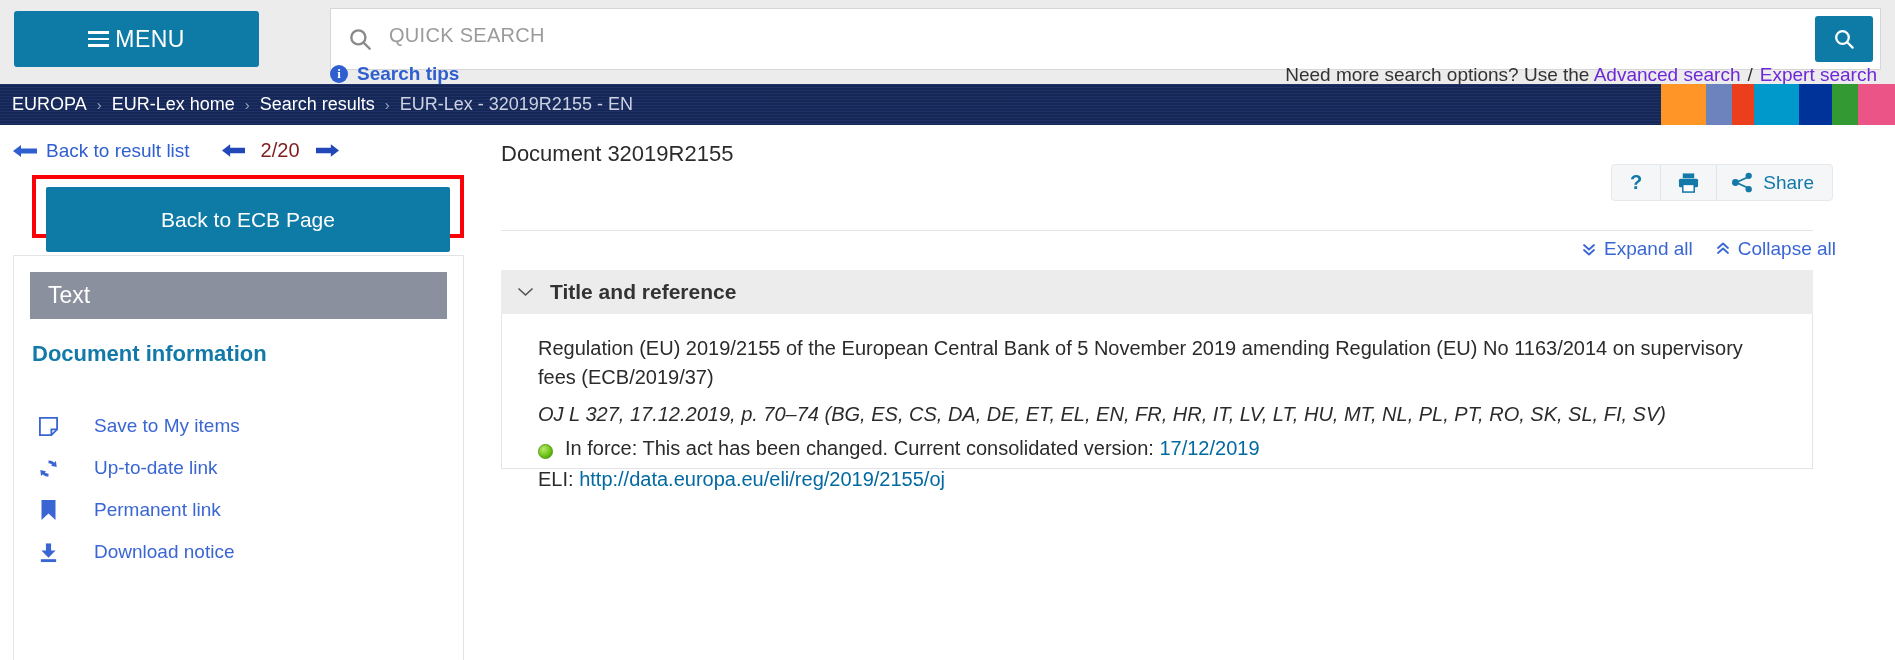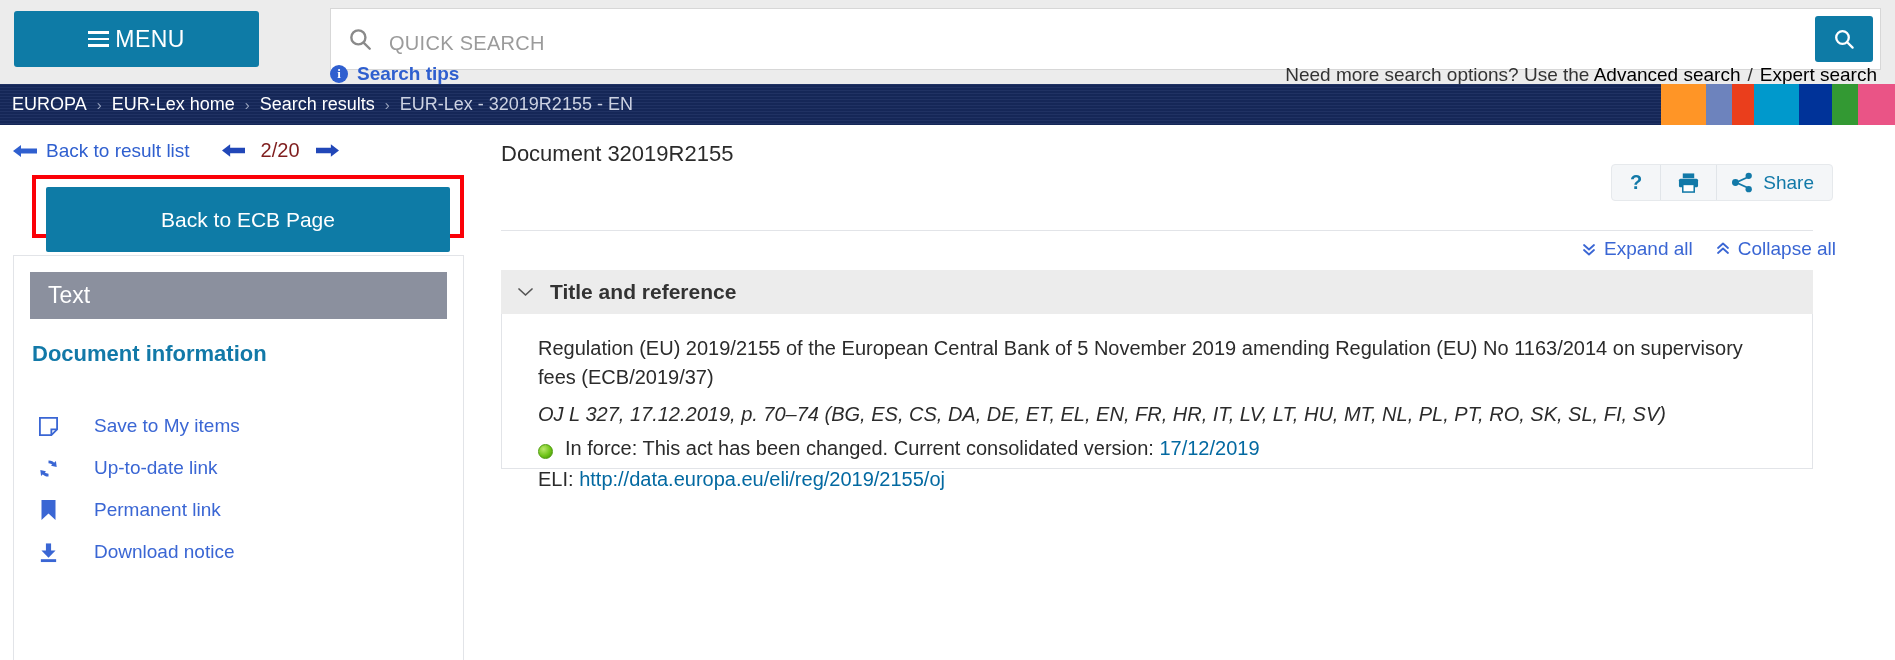--- a/index.html
+++ b/index.html
@@ -47,21 +47,21 @@
     background: #ffffff;
     border: 1px solid #d7d7d7;
   }
   .search-icon-left {
     position: absolute; left: 16px; top: 17px;
     width: 26px; height: 26px;
     color: #8a8a8a;
   }
   .quick-search {
     position: absolute;
-    left: 56px; top: 8px;
+    left: 56px; top: 0;
     width: 1380px; height: 53px;
     border: none; outline: none;
     font-size: 20px;
     color: #8a8a8a;
     background: transparent;
     font-family: "Liberation Sans", sans-serif;
   }
   .quick-search::placeholder { color: #9b9b9b; letter-spacing: .3px; }
   .search-go {
     position: absolute;
@@ -96,21 +96,21 @@
     display: flex; align-items: center; justify-content: center;
     font-family: "Liberation Serif", serif;
   }
   .more-options {
     position: absolute;
     right: 18px; top: 1px;
     font-size: 19px;
     color: #333333;
     white-space: nowrap;
   }
-  .more-options a { color: #000000; text-decoration: none; text-align: center; }
+  .more-options a { color: #6d28d9; text-decoration: none; text-align: center; }
   .more-options .sep { color: #333; margin: 0 7px; }
 
   
   .breadcrumbbar {
     position: relative;
     width: 1895px; height: 41px;
     background: #16295c;
     background-image: repeating-linear-gradient(
       to bottom, rgba(255,255,255,.045) 0 1px, rgba(0,0,0,.05) 1px 3px);
     display: flex; align-items: center;

